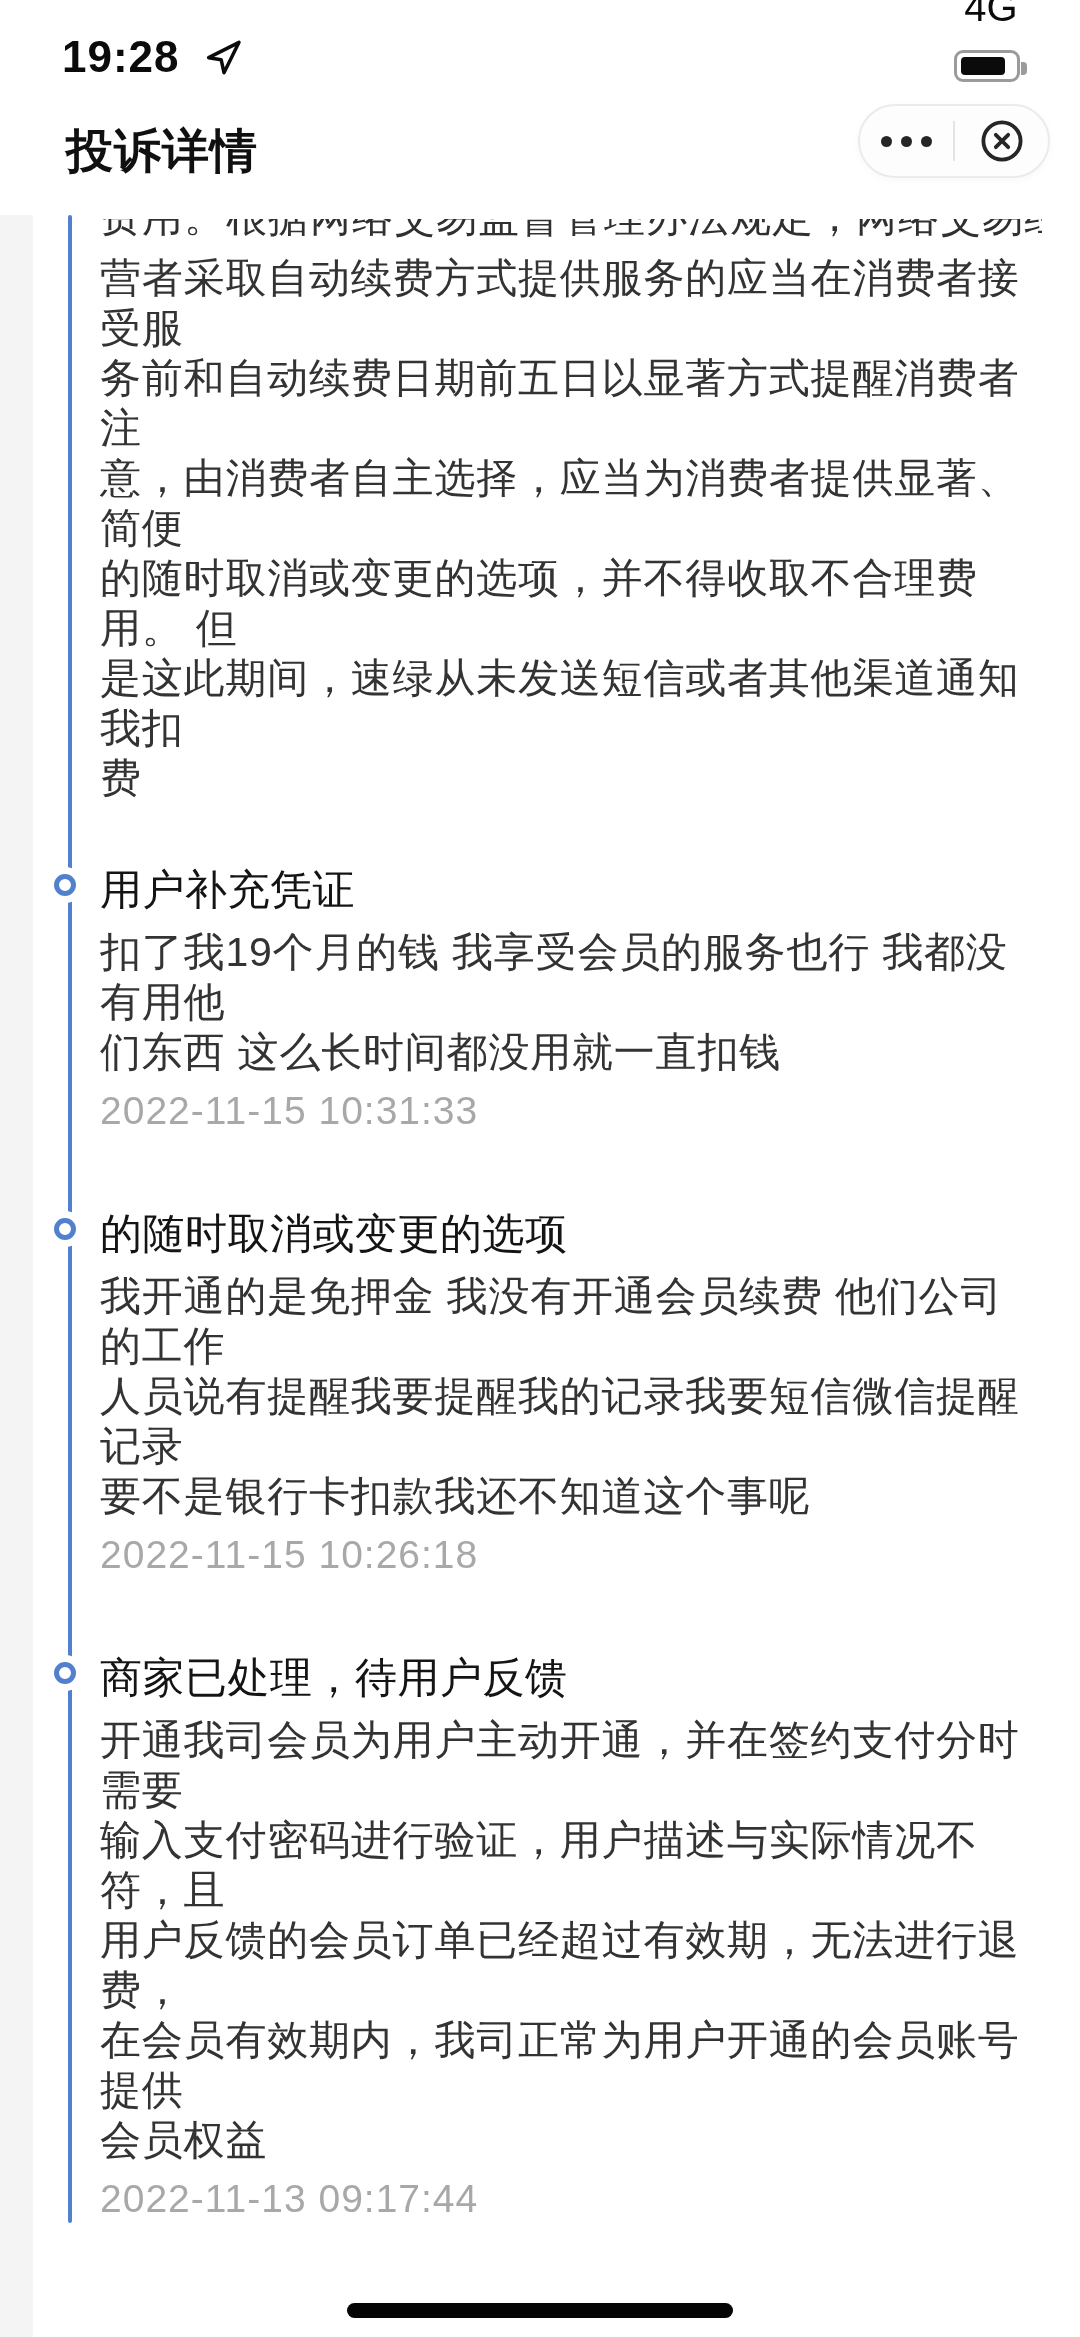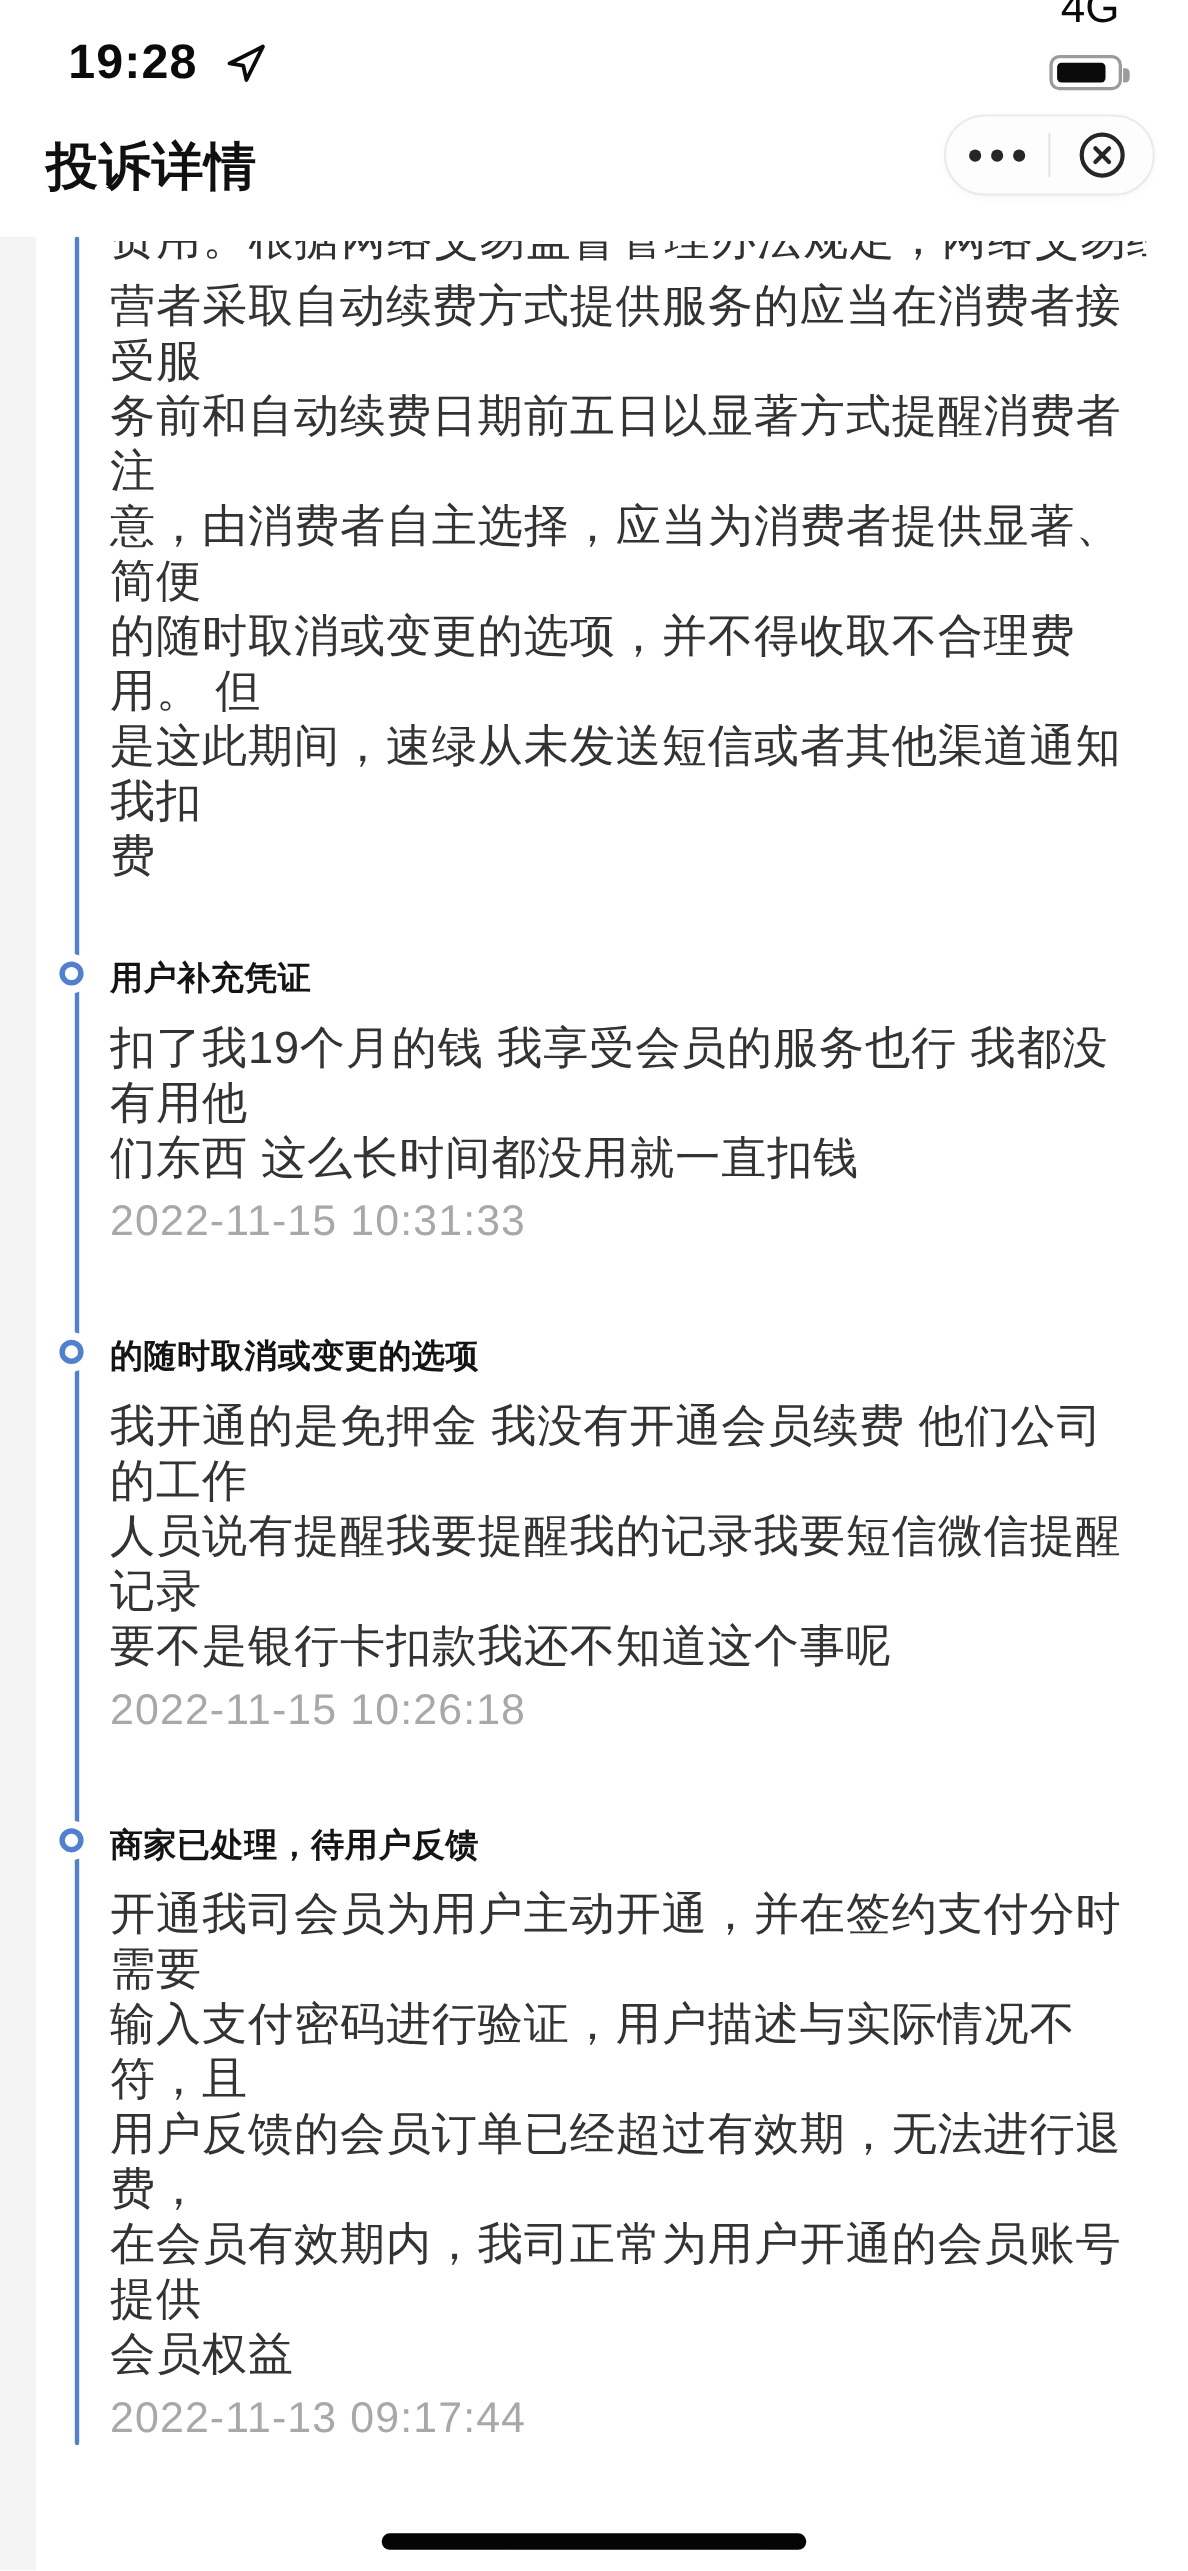--- a/index.html
+++ b/index.html
@@ -19,21 +19,21 @@
   .signal i:nth-child(3){height:26px;} .signal i:nth-child(4){height:34px;}
   .sb-net { font-size:40px; color:#0b0b0b; }
   .battery { position:relative; width:66px; height:32px; border:3px solid #9b9b9b;
     border-radius:9px; margin-right:8px; }
   .battery .level { position:absolute; left:4px; top:4px; bottom:4px; width:44px;
     background:#0b0b0b; border-radius:4px; }
   .battery .tip { position:absolute; right:-10px; top:9px; width:6px; height:13px;
     background:#9b9b9b; border-radius:0 4px 4px 0; }
 
   
-  .navbar { position:relative; height:127px; display:flex; align-items:center; padding-left:42px; }
+  .navbar { position:relative; height:127px; display:flex; align-items:center; padding-left:66px; }
   .nav-title { font-size:47px; font-weight:700; color:#101010; letter-spacing:1px; }
   .capsule { position:absolute; right:30px; top:16px; width:192px; height:74px;
     background:#fdfdfd; border:2px solid #ebebeb; border-radius:40px;
     display:flex; align-items:center; box-shadow:0 2px 8px rgba(0,0,0,0.03); }
   .cap-more { flex:1; display:flex; align-items:center; justify-content:center; gap:9px; height:100%; }
   .cap-more i { width:11px; height:11px; border-radius:50%; background:#262626; display:block; }
   .cap-div { width:2px; height:40px; background:#e4e4e4; }
   .cap-close { flex:1; display:flex; align-items:center; justify-content:center; height:100%; }
 
   
@@ -47,21 +47,21 @@
   .clipped span { display:block; font-size:41px; line-height:56px; margin-top:-30px;
     color:#303030; letter-spacing:1px; white-space:nowrap; }
 
   .section { position:relative; }
   .sec1 { margin-top:6px; }
   .sec2 { margin-top:64px; }
   .sec3, .sec4, .sec5, .sec6 { margin-top:78px; }
   .dot { position:absolute; left:-46px; top:7px; width:22px; height:22px;
     background:#fff; border:5px solid #5181cd; border-radius:50%;
     box-shadow:0 0 0 7px #fff; }
-  .sec-title { font-size:30px; line-height:46px; font-weight:700; color:#141414;
+  .sec-title { font-size:42px; line-height:46px; font-weight:400; color:#141414;
     margin-bottom:14px; letter-spacing:0.5px; }
   .sec-body { font-size:41px; line-height:50px; color:#333333; white-space:pre-line;
     letter-spacing:0.8px; }
   .sec-time { margin-top:12px; font-size:39px; line-height:44px; color:#a8a8a8;
     letter-spacing:1px; }
 
   
   .home-indicator { position:absolute; left:347px; bottom:19px; width:386px; height:15px;
     background:#050505; border-radius:8px; }
 </style>

